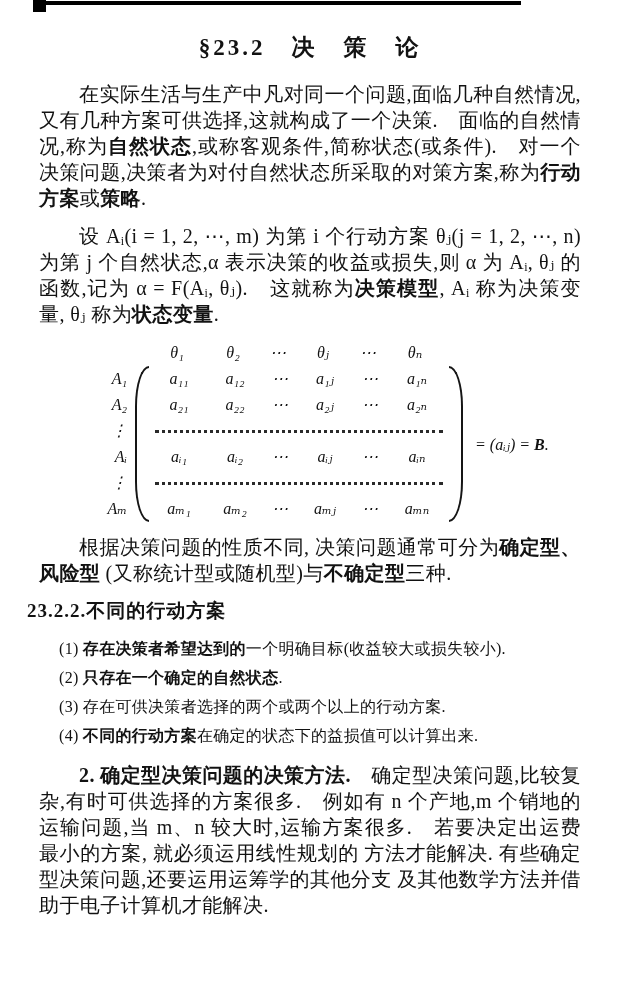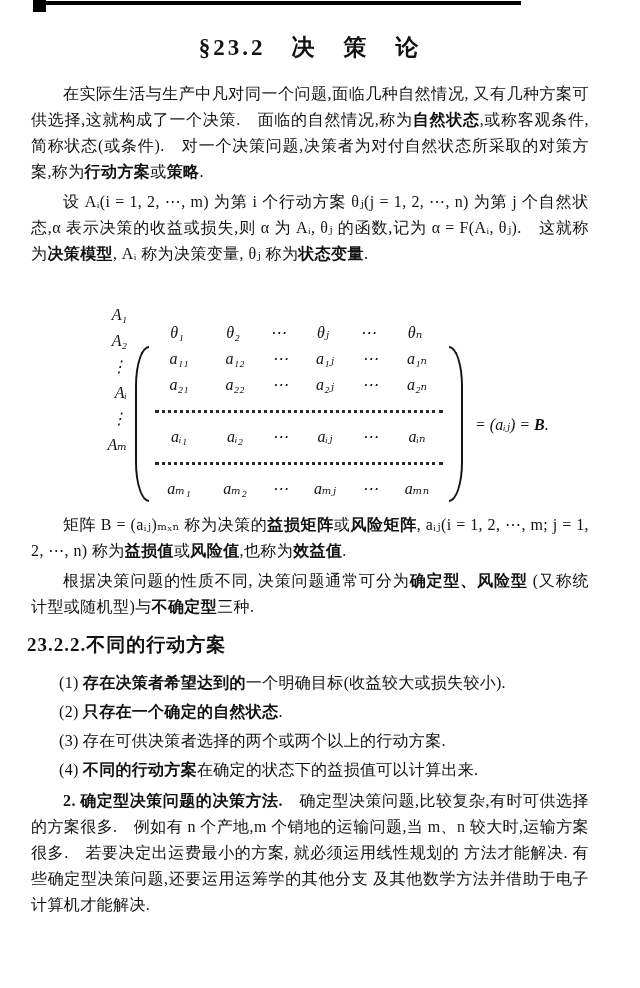--- a/index.html
+++ b/index.html
@@ -3,30 +3,30 @@
 <meta charset="utf-8">
 <style>
   html,body{margin:0;padding:0;background:#888;}
   .page{position:relative;width:640px;height:988px;background:#ffffff;color:#121212;
         font-family:"Liberation Serif","DejaVu Serif",serif;overflow:hidden;margin:0 auto;}
   .artifact-line{position:absolute;top:1px;left:33px;width:488px;height:4px;background:#000;}
   .artifact-nub{position:absolute;top:0;left:33px;width:13px;height:12px;background:#000;}
   .content{padding:24px 47px 0 27px;}
   .title{text-align:center;font-size:23px;font-weight:bold;letter-spacing:3px;margin:8px 0 18px 0;}
   .h2{font-size:19px;font-weight:bold;margin:12px 0 10px 0;letter-spacing:1px;}
-  .para{font-size:16px;line-height:26px;text-align:justify;margin:4px;text-indent:2em;letter-spacing:.4px;}
+  .para{font-size:20px;line-height:26px;text-align:justify;margin:12px;text-indent:2em;letter-spacing:.4px;}
   .b{font-weight:bold;}
   .item{font-size:16px;line-height:29px;margin:0;padding-left:2em;white-space:nowrap;letter-spacing:.3px;}
   .item-head{font-size:16px;line-height:29px;margin:2px 0 0 0;padding-left:2em;font-weight:bold;letter-spacing:.5px;}
   
   .matrix-wrap{margin:8px 0 10px 58px;display:flex;align-items:flex-start;}
   .m-labelcol{width:42px;text-align:right;padding-right:8px;font-style:italic;font-size:16px;}
   .m-labelcol .m-spacer{height:27px;}
   .m-labelcol .m-label{height:26px;line-height:26px;}
-  .m-main{display:flex;flex-direction:column;margin-top:44px;}
+  .m-main{display:flex;flex-direction:column;}
   .m-head{display:grid;grid-template-columns:56px 56px 34px 56px 34px 60px;height:27px;line-height:27px;
           text-align:center;font-style:italic;font-size:16px;margin-left:14px;}
   .m-bodyrow{display:flex;align-items:center;}
   .paren{width:12px;align-self:stretch;border:2px solid #151515;}
   .paren.pl{border-right:none;border-radius:14px 0 0 14px / 40px 0 0 40px;}
   .paren.pr{border-left:none;border-radius:0 14px 14px 0 / 0 40px 40px 0;}
   .m-grid{display:flex;flex-direction:column;padding:0 2px;}
   .m-row{display:grid;grid-template-columns:56px 56px 34px 56px 34px 60px;height:26px;line-height:26px;
          text-align:center;font-style:italic;font-size:16px;}
   .m-dots{height:26px;display:flex;align-items:center;padding:0 4px;}
@@ -108,21 +108,20 @@
                 <span>⋯</span>
                 <span>aₘₙ</span>
               </div>
             </div>
           <div class="paren pr"></div>
           <div class="m-eq"><span>= (</span><span>aᵢⱼ</span><span>) = </span><span class="b">B</span><span>.</span></div>
         </div>
       </div>
     </div>
 
-    <p class="para"><span>矩阵 B = (aᵢⱼ)ₘₓₙ 称为决策的</span><span class="b">益损矩阵</span><span>或</span><span class="b">风险矩阵</span><span>, aᵢⱼ(i = 1, 2, ⋯, m; j = 1, 2, ⋯, n) 称为</span><span class="b">益损值</span><span>或</span><span class="b">风险值</span><span>,也称为</span><span class="b">效益值</span><span>.</span></p>
     <p class="para"><span>根据决策问题的性质不同, 决策问题通常可分为</span><span class="b">确定型、风险型</span><span> (又称统计型或随机型)与</span><span class="b">不确定型</span><span>三种.</span></p>
 
     <div class="h2">23.2.2.不同的行动方案</div>
 
     <p class="item"><span>(1) </span><span class="b">存在决策者希望达到的</span><span>一个明确目标(收益较大或损失较小).</span></p>
     <p class="item"><span>(2) </span><span class="b">只存在一个确定的自然状态</span><span>.</span></p>
     <p class="item"><span>(3) 存在可供决策者选择的两个或两个以上的行动方案.</span></p>
     <p class="item"><span>(4) </span><span class="b">不同的行动方案</span><span>在确定的状态下的益损值可以计算出来.</span></p>
 
     <p class="para"><span class="b">2. 确定型决策问题的决策方法.</span><span>　确定型决策问题,比较复杂,有时可供选择的方案很多.　例如有 n 个产地,m 个销地的运输问题,当 m、n 较大时,运输方案很多.　若要决定出运费最小的方案, 就必须运用线性规划的 方法才能解决. 有些确定型决策问题,还要运用运筹学的其他分支 及其他数学方法并借助于电子计算机才能解决.</span></p>

